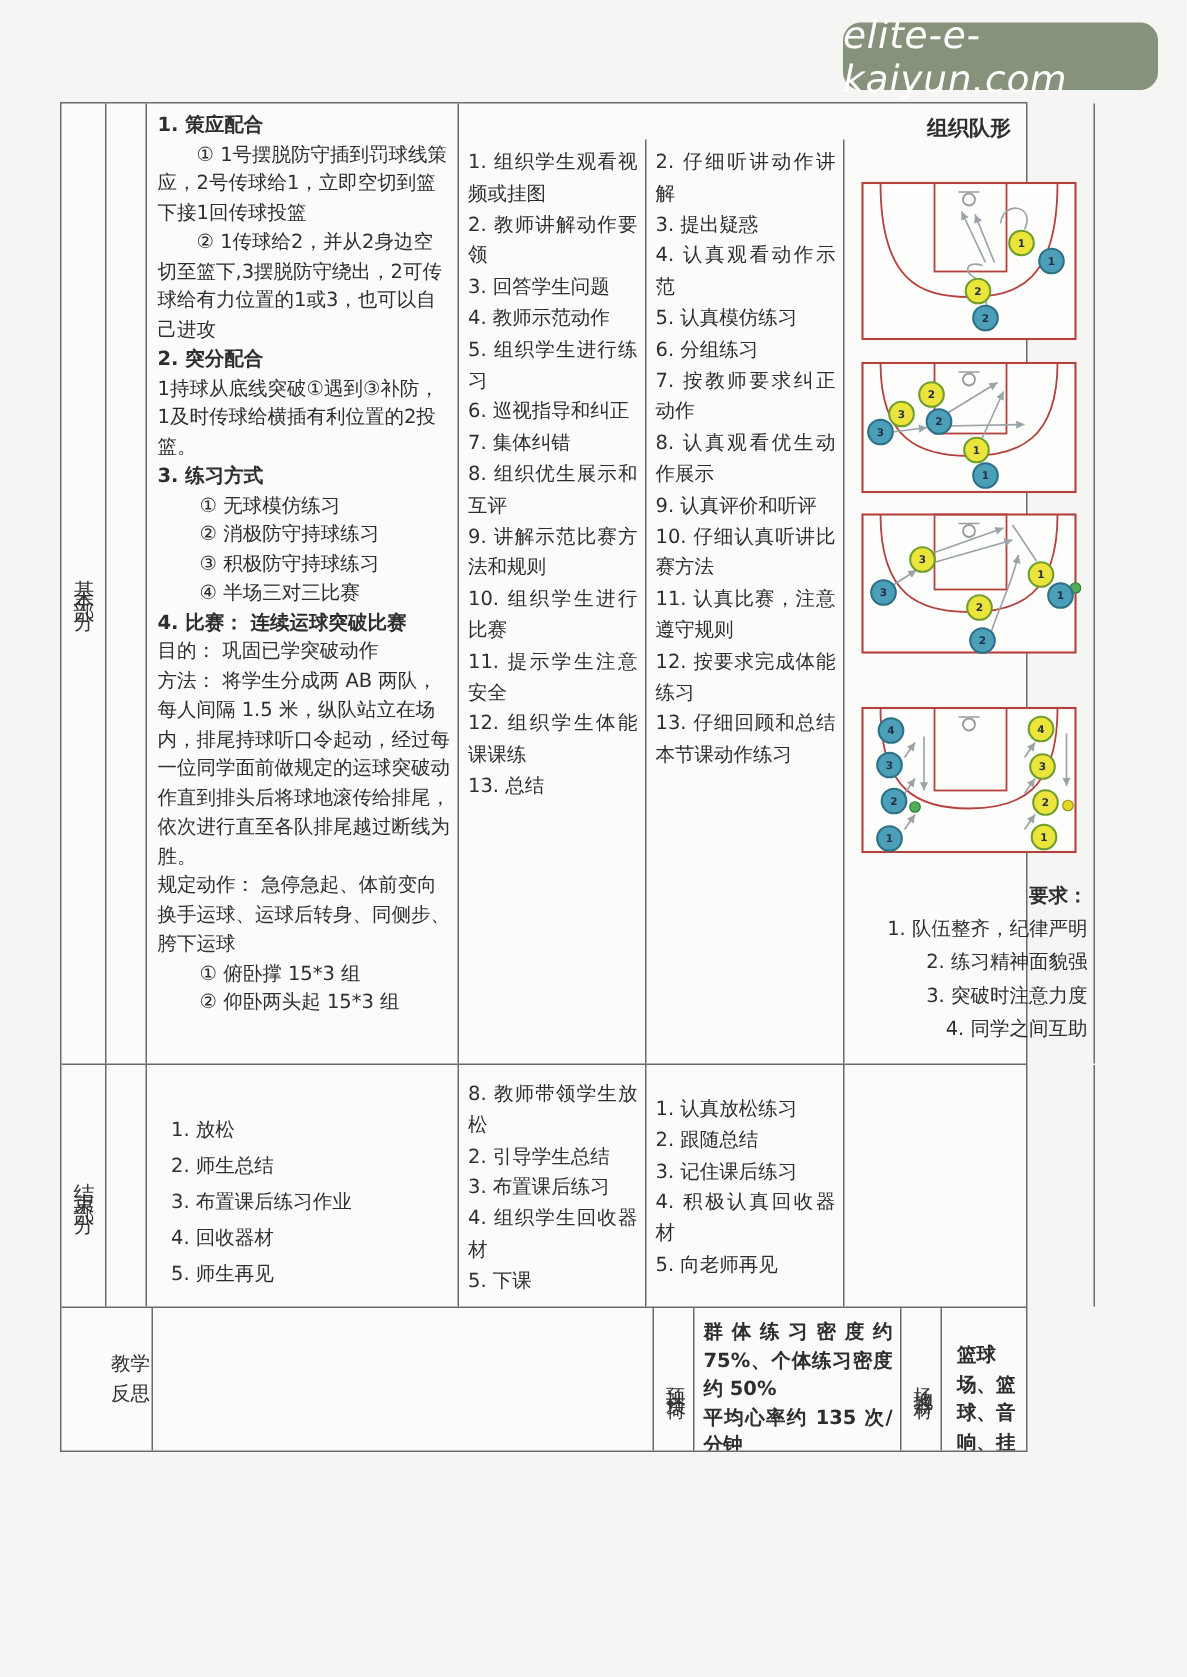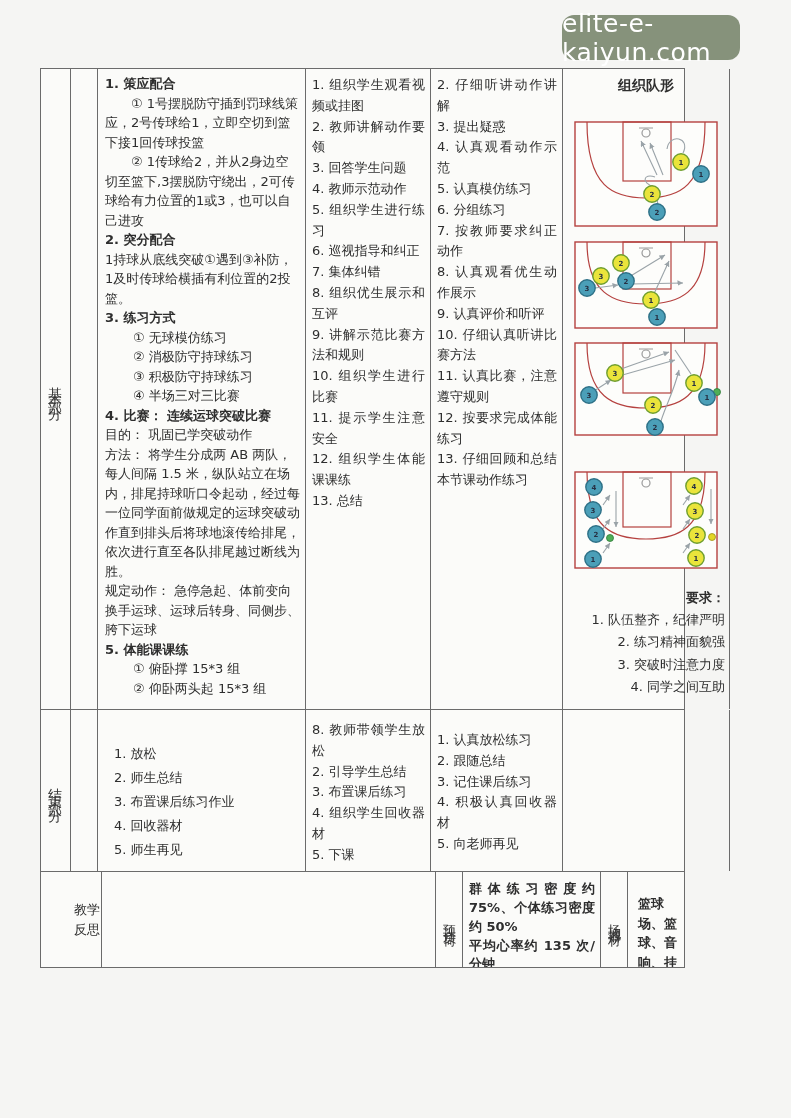--- a/index.html
+++ b/index.html
@@ -5,24 +5,24 @@
   * { box-sizing: border-box; margin: 0; padding: 0; }
   html,body { width: 791px; height: 1118px; }
   body {
     position: relative;
     background: #f5f5f3;
     font-family: "DejaVu Sans", "Liberation Sans", sans-serif;
     color: #2e2e2e;
   }
   .watermark {
     position: absolute; left: 562px; top: 15px;
-    width: 178px; height: 45px;
+    width: 210px; height: 45px;
     border-radius: 12px;
     display: flex; align-items: center; justify-content: center;
-    font-size: 25px; letter-spacing: .5px;
+    font-size: 25px; letter-spacing: .5px; font-style: italic;
   }
   .lesson-table {
     position: absolute; left: 40px; top: 68px; width: 645px;
     border: 1.5px solid #6b6b6b;
     background: #fbfbf9;
   }
   .trow { display: grid; border-bottom: 1px solid #6b6b6b; }
   .trow:last-child { border-bottom: none; }
   .cols-main { grid-template-columns: 30px 27px 208px 125px 132px 167px 1fr; }
   .cols-reflect { grid-template-columns: 61px 334px 27px 138px 27px 1fr; }
@@ -35,21 +35,21 @@
   .vlabel span {
     writing-mode: vertical-lr; text-orientation: upright;
     font-size: 14px; letter-spacing: 7px; color: #333;
   }
   .vlabel.small span { font-size: 13px; letter-spacing: 3px; }
   .content-cell { padding: 5px 5px 0 7px; }
   .cl { font-size: 13px; line-height: 1.5; }
   .cl.s-h { font-weight: bold; }
   .cl.s-ind { text-indent: 2em; }
   .cl.s-li { padding-left: 28px; }
-  .acts-cell { padding: 6px 5px 0 6px; }
+  .acts-cell { padding: 6px 5px 0 6px; margin-top: 24px; }
   .ti { font-size: 13px; line-height: 1.6; text-align: justify; }
   .formation-cell { text-align: center; }
   .formation-title { font-size: 14px; font-weight: bold; padding-top: 8px; height: 28px; }
   .diagram { display: block; margin: 0 auto; }
   .diagram.gap-sm { margin-top: 6px; }
   .diagram.gap-lg { margin-top: 29px; }
   .diagram-stack { margin-top: 22px; }
   .req-block { text-align: right; padding: 14px 4px 0 10px; }
   .req-title { font-size: 13px; font-weight: bold; line-height: 1.6; }
   .req { font-size: 13px; line-height: 1.72; }
@@ -84,21 +84,20 @@
         <div class="cl s-p">1持球从底线突破①遇到③补防，1及时传球给横插有利位置的2投篮。</div>
         <div class="cl s-h">3. 练习方式</div>
         <div class="cl s-li">① 无球模仿练习</div>
         <div class="cl s-li">② 消极防守持球练习</div>
         <div class="cl s-li">③ 积极防守持球练习</div>
         <div class="cl s-li">④ 半场三对三比赛</div>
         <div class="cl s-h">4. 比赛： 连续运球突破比赛</div>
         <div class="cl s-p">目的： 巩固已学突破动作</div>
         <div class="cl s-p">方法： 将学生分成两 AB 两队，每人间隔 1.5 米，纵队站立在场内，排尾持球听口令起动，经过每一位同学面前做规定的运球突破动作直到排头后将球地滚传给排尾，依次进行直至各队排尾越过断线为胜。</div>
         <div class="cl s-p">规定动作： 急停急起、体前变向换手运球、运球后转身、同侧步、胯下运球</div>
-        <div class="cl s-h">5. 体能课课练</div>
         <div class="cl s-li">① 俯卧撑 15*3 组</div>
         <div class="cl s-li">② 仰卧两头起 15*3 组</div>
       </div>
     <div class="cell acts-cell">
         <div class="ti">1. 组织学生观看视频或挂图</div>
         <div class="ti">2. 教师讲解动作要领</div>
         <div class="ti">3. 回答学生问题</div>
         <div class="ti">4. 教师示范动作</div>
         <div class="ti">5. 组织学生进行练习</div>
         <div class="ti">6. 巡视指导和纠正</div>

